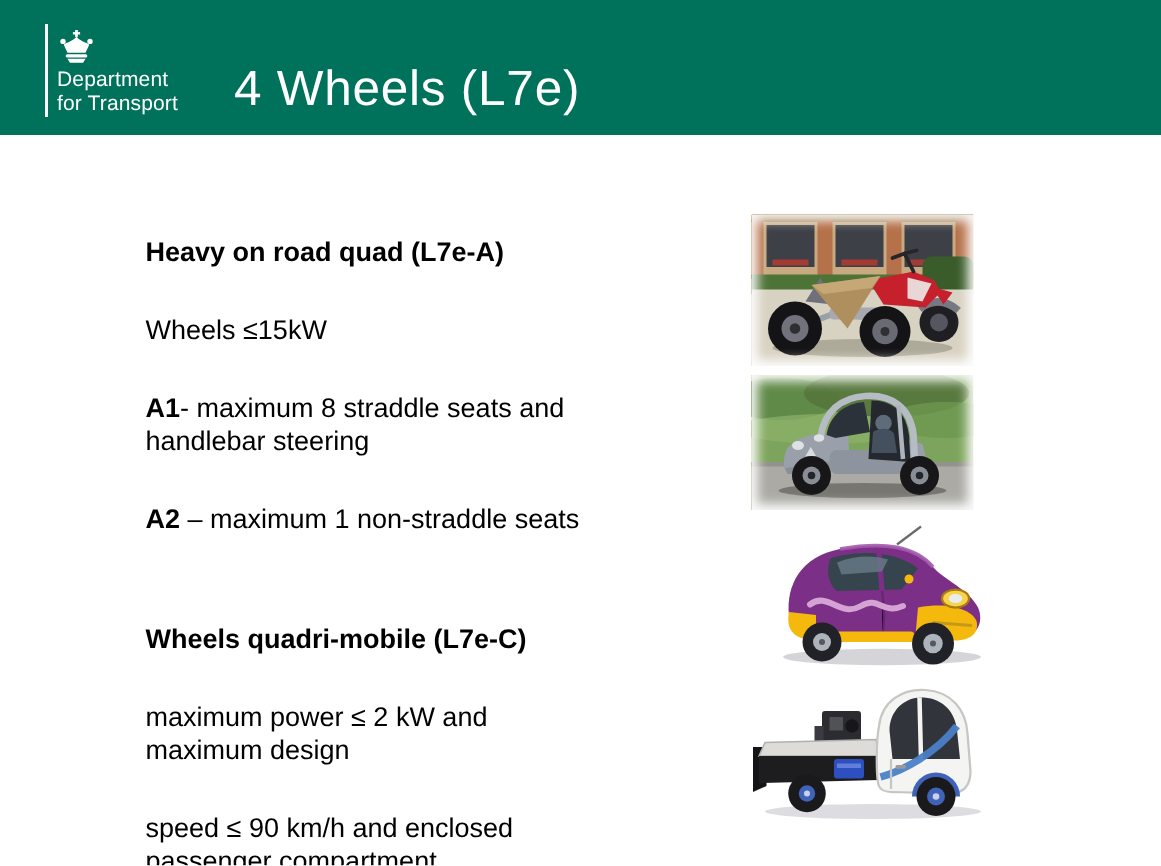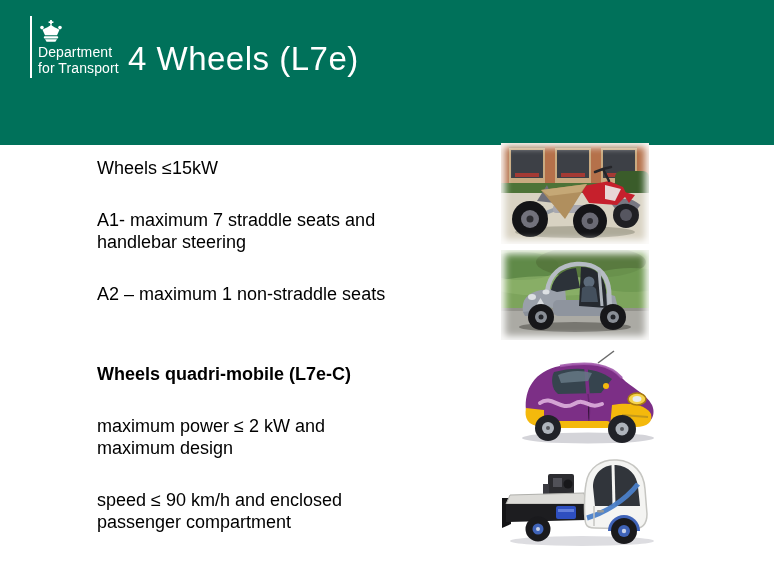--- a/index.html
+++ b/index.html
@@ -2,34 +2,34 @@
 <html><head>
 <meta charset="utf-8">
 <style>
   * { margin:0; padding:0; box-sizing:border-box; }
   html, body { width:774px; height:577px; }
   body { font-family:"Liberation Sans", sans-serif; background:#ffffff; overflow:hidden; }
 
   .slide { position:relative; width:774px; height:577px; background:#ffffff; overflow:hidden; }
 
   
-  .header { position:absolute; left:0; top:0; width:774px; height:145px; background:#00715A; }
+  .header { position:absolute; left:0; top:0; width:774px; height:90px; background:#00715A; }
   .logo { position:absolute; left:30px; top:16px; border-left:2px solid #ffffff; padding:4px 0 2px 6px; color:#ffffff; }
   .crown { display:block; margin:0 0 3px 1px; }
   .logo-text { font-size:14px; line-height:15.5px; letter-spacing:0.1px; font-weight:400; }
-  .title { position:absolute; left:128px; top:40px; color:#ffffff; font-size:33px; line-height:38px; font-weight:400; letter-spacing:0.5px; }
+  .title { position:absolute; left:156px; top:40px; color:#ffffff; font-size:33px; line-height:38px; font-weight:400; letter-spacing:0.5px; }
 
   
   .text-col { position:absolute; left:97px; top:135px; width:420px; color:#000000;
               font-size:18px; line-height:22px; white-space:pre-line; }
   .text-col p { margin:8px 0 0 0; }
   .text-col p:first-child { margin-top:0; }
   .text-col p.mt-lg { margin-top:36px; }
   .text-col .h { font-weight:700; }
-  .text-col b { font-weight:400; }
+  .text-col b { font-weight:700; }
 
   
   .photo { position:absolute; }
   .photo svg { display:block; }
   .soft::after { content:""; position:absolute; inset:0;
                  box-shadow: inset 0 0 7px 4px rgba(255,255,255,0.95); }
 </style>
 </head>
 <body>
 
@@ -50,22 +50,23 @@
       </svg>
       <div class="logo-text">
         <div>Department</div>
         <div>for Transport</div>
       </div>
     </div>
     <div class="title">4 Wheels (L7e)</div>
   </div>
 
   <div class="text-col">
+    <p class="h">Heavy on road quad (L7e-A)</p>
     <p>Wheels ≤15kW</p>
-    <p><b>A1</b><span>- maximum 7 straddle seats and
+    <p><b>A1</b><span>- maximum 8 straddle seats and
 handlebar steering</span></p>
     <p><b>A2</b><span> – maximum 1 non-straddle seats</span></p>
     <p class="h mt-lg">Wheels quadri-mobile (L7e-C)</p>
     <p>maximum power ≤ 2 kW and
 maximum design</p>
     <p>speed ≤ 90 km/h and enclosed
 passenger compartment</p>
     
     
   </div>

